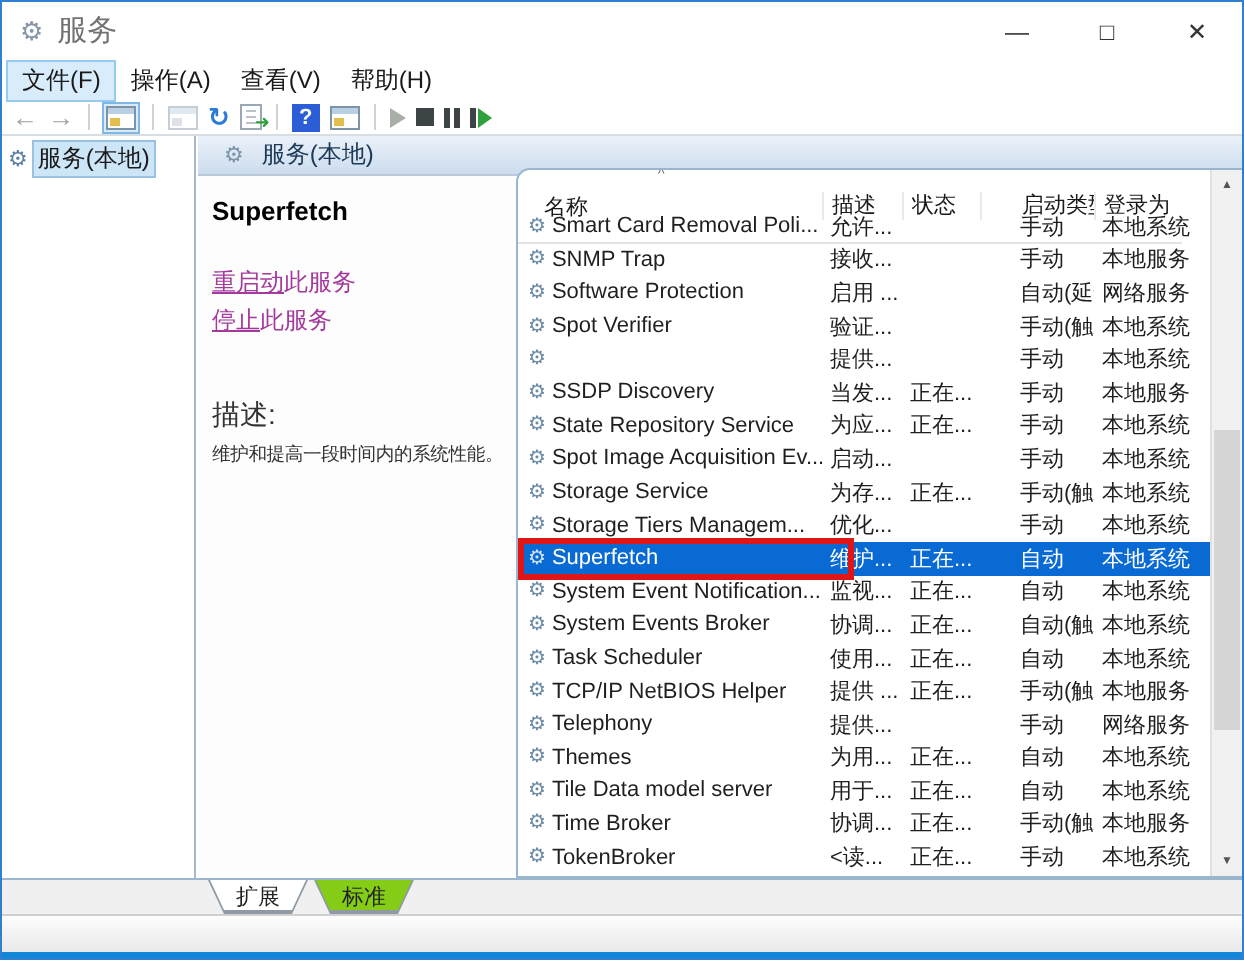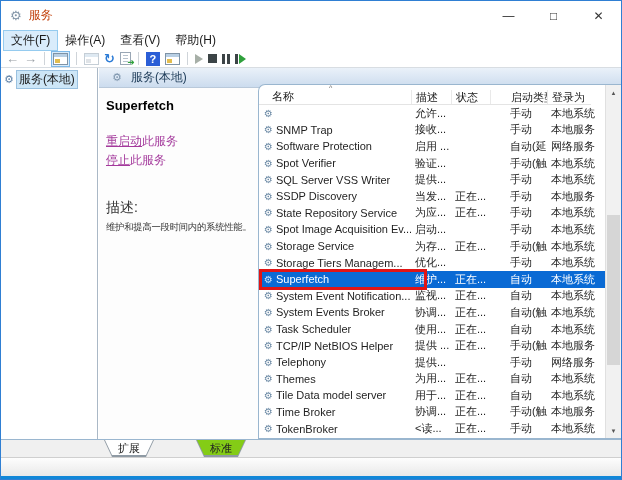--- a/index.html
+++ b/index.html
@@ -3,21 +3,21 @@
 <meta charset="utf-8">
 <style>
   * { margin:0; padding:0; box-sizing:border-box; }
   body { background:#555; font-family:"Liberation Sans","DejaVu Sans",sans-serif; }
   .window{ width:622px; height:480px; background:#fff; border:1px solid #2f7fd3;
     position:relative; overflow:hidden; font-size:12px; color:#1a1a1a; }
 
   
   .titlebar{ height:29px; display:flex; align-items:center; background:#fff; }
   .title-gear{ margin-left:9px; font-size:13px; color:#8496a8; }
-  .title-text{ margin-left:7px; font-size:12px; color:#c2410c; }
+  .title-text{ margin-left:7px; font-size:15px; color:#737373; }
   .caption{ margin-left:auto; display:flex; height:100%; }
   .cap-btn{ width:45px; height:100%; display:flex; align-items:center; justify-content:center;
     font-size:12px; color:#333; }
 
   
   .menubar{ height:20px; display:flex; align-items:center; padding-left:3px; background:#fff; }
   .menu-item{ padding:1px 7px; margin-right:1px;text-align:right; }
   .menu-item.hl{ background:#d9ecfb; outline:1px solid #95cbef; }
 
   
@@ -67,22 +67,22 @@
     padding:10px 2px 0 7px; }
   .svc-name{ font-weight:bold; font-size:13px; color:#000; }
   .links{ margin-top:20px; }
   .link-line{ margin-top:2px; color:#a43a9c; font-size:12px; }
   .link-hot{ text-decoration:underline; }
   .desc-label{ margin-top:30px; font-size:14px; color:#333; }
   .desc-text{ margin-top:4px; font-size:9.3px; color:#333; line-height:1.4; letter-spacing:-0.2px; }
 
   .listbox{ position:absolute; left:257px; right:0; top:16px; bottom:0; background:#fff;
     border:1px solid #9ab6cf; border-right:none; border-radius:7px 0 0 0; overflow:hidden; }
-  .thead{ display:flex; height:20px; margin-right:30px; border-bottom:1px solid #e4e4e4;
-    font-size:11px; color:#1a1a1a; align-items:flex-end; position:relative; }
+  .thead{ display:flex; height:37px; margin-right:30px; border-bottom:1px solid #e4e4e4;
+    font-size:11px; color:#1a1a1a; align-items:center; position:relative; }
   .sort-caret{ position:absolute; left:70px; top:-1px; font-size:7px; color:#666; }
   .cell{ overflow:hidden; white-space:nowrap; flex-shrink:0; }
   .c-name{ width:152px; padding-left:13px; }
   .c-desc{ width:40px; padding-left:4px; }
   .c-status{ width:39px; padding-left:4px; }
   .c-startup{ width:57px; padding-left:20px; }
   .c-logon{ flex:1; padding-left:4px; }
   .thead .c-desc,.thead .c-status,.thead .c-startup,.thead .c-logon{ border-left:1px solid #e9e9e9; height:14px; line-height:14px; }
   .tbody{ position:absolute; top:20px; left:0; right:16px; bottom:0; }
   .trow{ display:flex; height:16.6px; align-items:center; font-size:11px; color:#1f1f1f; position:relative; }
@@ -95,21 +95,21 @@
 
   .vscroll{ position:absolute; top:0; right:0; bottom:0; width:16px; background:#f1f1f1;
     border-left:1px solid #e0e0e0; }
   .sarrow{ height:15px; display:flex; align-items:center; justify-content:center;
     font-size:6px; color:#555; }
   .sarrow.down{ position:absolute; bottom:0; left:0; right:0; }
   .thumb{ position:absolute; left:1px; right:1px; top:130px; height:150px; background:#d6d6d6; }
 
   
   .tabsbar{ height:18px; background:#f0f0f0; border-top:1px solid #9ab6cf; display:flex;
-    padding-left:103px; align-items:stretch;gap:39px; }
+    padding-left:103px; align-items:stretch; }
   .tab-outer{ clip-path:polygon(0 0,100% 0,calc(100% - 8px) 100%,8px 100%);
     background:#8f9aa4; height:17px; margin-right:3px; }
   .tab-inner{ clip-path:polygon(1px 0,calc(100% - 1px) 0,calc(100% - 8px) calc(100% - 1px),8px calc(100% - 1px));
     background:#fff; height:16px; font-size:11px; padding:1px 14px 0 14px; color:#222; }
   .tab-inner.inactive{ background:#84cc16; }
 
   .statusbar{ height:19px; background:linear-gradient(#fdfdfd,#e9e9e9); border-top:1px solid #cfcfcf; }
   .bottomstrip{ height:3px; background:#1287d8; }
 </style>
 </head>
@@ -213,20 +213,21 @@
         <div class="cell c-name">名称</div>
         <div class="cell c-desc">描述</div>
         <div class="cell c-status">状态</div>
         <div class="cell c-startup">启动类型</div>
         <div class="cell c-logon">登录为</div>
       </div>
       <div class="tbody">
           <div class="trow">
             <div class="cell c-name">
               <span class="gear">⚙</span>
+              <span>Smart Card Removal Poli...</span>
             </div>
             <div class="cell c-desc"><span>允许...</span></div>
             <div class="cell c-status"><span></span></div>
             <div class="cell c-startup"><span>手动</span></div>
             <div class="cell c-logon"><span>本地系统</span></div>
           </div>
           <div class="trow">
             <div class="cell c-name">
               <span class="gear">⚙</span>
               <span>SNMP Trap</span>
@@ -252,21 +253,20 @@
               <span>Spot Verifier</span>
             </div>
             <div class="cell c-desc"><span>验证...</span></div>
             <div class="cell c-status"><span></span></div>
             <div class="cell c-startup"><span>手动(触发...</span></div>
             <div class="cell c-logon"><span>本地系统</span></div>
           </div>
           <div class="trow">
             <div class="cell c-name">
               <span class="gear">⚙</span>
-              <span>SQL Server VSS Writer</span>
             </div>
             <div class="cell c-desc"><span>提供...</span></div>
             <div class="cell c-status"><span></span></div>
             <div class="cell c-startup"><span>手动</span></div>
             <div class="cell c-logon"><span>本地系统</span></div>
           </div>
           <div class="trow">
             <div class="cell c-name">
               <span class="gear">⚙</span>
               <span>SSDP Discovery</span>

